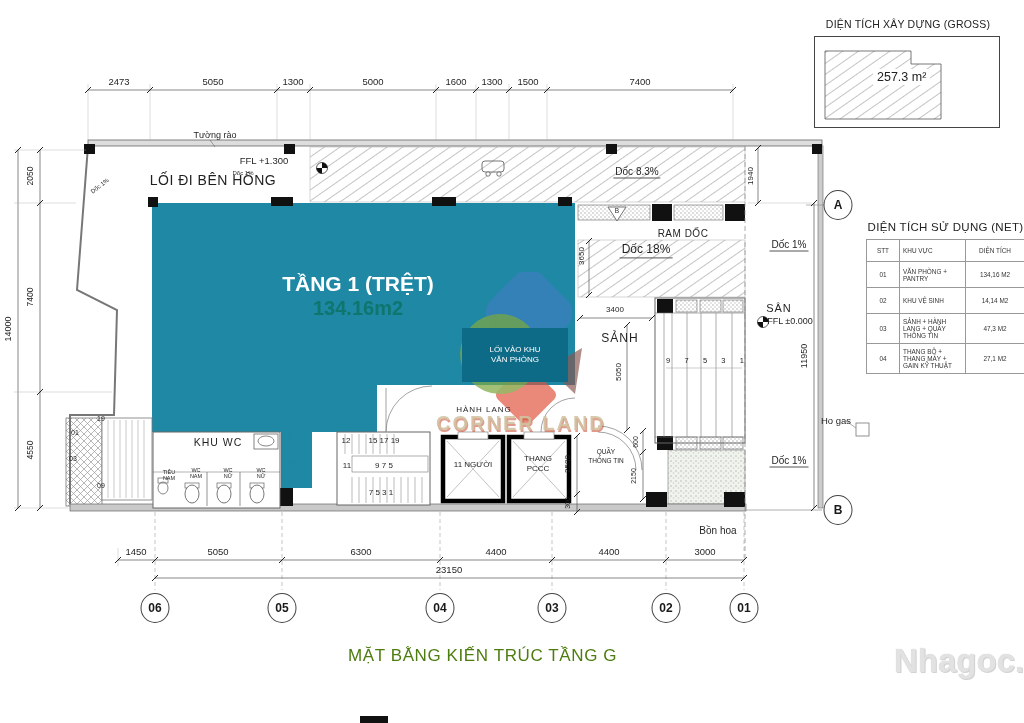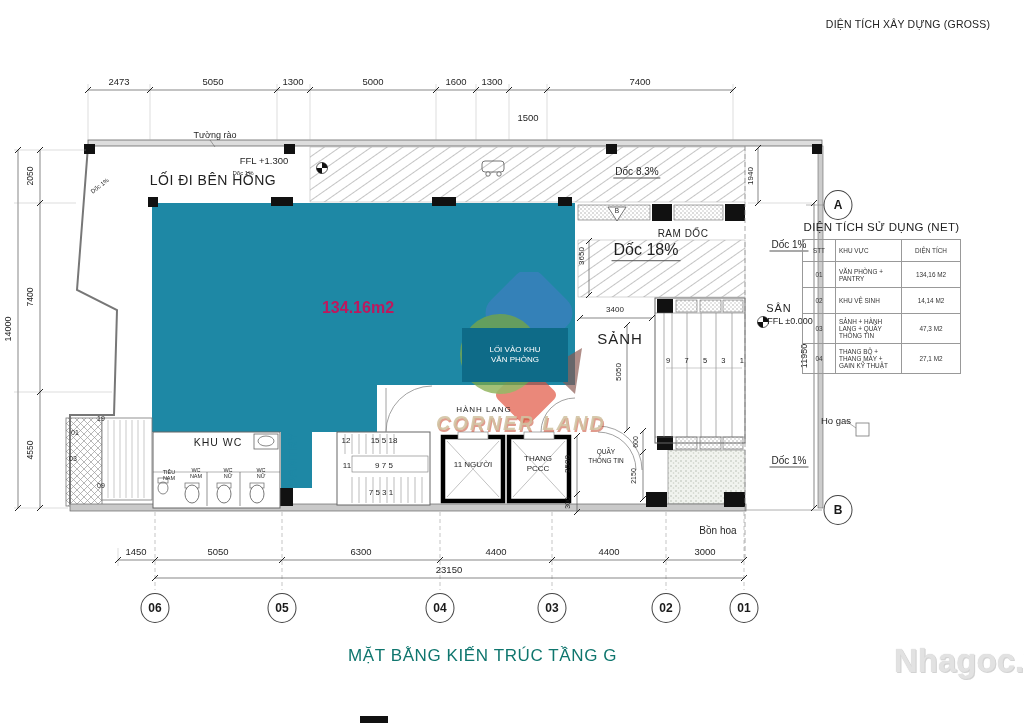--- a/index.html
+++ b/index.html
@@ -14,35 +14,35 @@
        font-family:"Liberation Sans", sans-serif;color:#1f1f1f;line-height:1.1;text-align:center;}
   .rot{transform:translate(-50%,-50%) rotate(-90deg);}
   .slope{border-bottom:1px solid #555;padding:0 2px 1px 2px;}
   .bubble{position:absolute;width:27px;height:28px;border:1.3px solid #444;border-radius:50%;
           background:#fff;display:flex;align-items:center;justify-content:center;
           font-size:12px;font-weight:bold;transform:translate(-50%,-50%);}
   .wrapLbl{white-space:normal;line-height:1.15;}
   #entry-box{position:absolute;left:462px;top:328px;width:106px;height:54px;
              background:var(--teal-dark);color:#fff;display:flex;flex-direction:column;
              justify-content:center;align-items:center;font-size:8px;line-height:1.3;text-align:center;}
-  #net-table{position:absolute;left:802px;top:221px;width:159px;}
+  #net-table{position:absolute;left:866px;top:221px;width:159px;}
   #net-table .ttl{font-size:11.5px;letter-spacing:.3px;text-align:center;margin-bottom:6px;color:#222;}
   #net-table table{border-collapse:collapse;width:100%;table-layout:fixed;}
   #net-table td{border:0.8px solid #999;font-size:6.4px;color:#333;padding:2px 3px;vertical-align:middle;}
   #net-table .c1{width:26px;text-align:center;}
   #net-table .c3{width:52px;text-align:center;}
   #gross{position:absolute;left:806px;top:18px;width:204px;}
   #gross .ttl{font-size:10.5px;text-align:center;margin-bottom:6px;color:#222;letter-spacing:.2px;}
   #gross .box{position:relative;width:184px;height:90px;border:1.2px solid #444;margin-left:8px;}
   #gross .area{position:absolute;left:58px;top:32px;background:#fff;padding:1px 4px;font-size:12.5px;color:#222;}
-  #footer-title{position:absolute;left:348px;top:646px;font-size:17px;letter-spacing:.6px;color:#0f766e;}
+  #footer-title{position:absolute;left:348px;top:646px;font-size:17px;letter-spacing:.6px;color:#4d7c0f;}
   #site-mark{position:absolute;left:894px;top:642px;font-size:33px;font-weight:bold;
              color:rgba(228,228,228,.9);text-shadow:0 0 1px #c6c6c6, 1px 1px 0 #d4d4d4;}
   #logo-text{position:absolute;left:436px;top:412px;font-size:20px;font-weight:bold;letter-spacing:2px;
-             color:rgba(208,193,160,.88);text-shadow:1px 2px 0 rgba(198,72,48,.55);font-style:italic;}
+             color:rgba(208,193,160,.88);text-shadow:1px 2px 0 rgba(198,72,48,.55);}
 </style>
 </head>
 <body>
 
 <div id="canvas">
 
   <svg width="1024" height="723">
     <defs>
       <pattern id="hatch" width="9" height="9" patternUnits="userSpaceOnUse" patternTransform="rotate(55)">
         <line x1="0" y1="0" x2="0" y2="9" stroke="#8a8a8a" stroke-width="1"></line>
@@ -232,35 +232,36 @@
 
   <svg width="150" height="155" style="left:448px;top:272px;opacity:.8">
     <rect x="45" y="5" width="72" height="72" rx="18" transform="rotate(45 81 41)" fill="#3F7EC1" opacity="0.85"></rect>
     <polygon points="100,96 134,76 127,122" fill="#8A5850" opacity="0.85"></polygon>
     <rect x="55" y="100" width="46" height="46" rx="6" transform="rotate(45 78 123)" fill="#E0503C" opacity="0.85"></rect>
     <circle cx="52" cy="82" r="40" fill="#7EA742" opacity="0.9"></circle>
     <path d="M14,96 Q52,44 96,72 Q56,64 22,104 Z" fill="#fdfdfd" opacity="0.95"></path>
   </svg>
   <div id="logo-text">CORNER LAND</div>
 
-  <div class="lbl" style="left:358px;top:308px;font-size:16px;font-weight:bold;color:#be185d;">134.16m2</div>
+  <div class="lbl" style="left:358px;top:284px;font-size:21px;font-weight:bold;color:#fff;">TẦNG 1 (TRỆT)</div>
+  <div class="lbl" style="left:358px;top:308px;font-size:20px;font-weight:bold;color:#0f766e;">134.16m2</div>
   <div id="entry-box">
     <div>LỐI VÀO KHU</div>
     <div>VĂN PHÒNG</div>
   </div>
 
   <div class="lbl" style="left:215px;top:136px;font-size:9px;">Tường rào</div>
   <div class="lbl" style="left:264px;top:161px;font-size:9.5px;">FFL +1.300</div>
   <div class="lbl" style="left:213px;top:181px;font-size:14px;letter-spacing:.5px;">LỐI ĐI BÊN HÔNG</div>
   <div class="lbl" style="left:243px;top:173px;font-size:6px;">Dốc 1%</div>
   <div class="lbl" style="left:100px;top:186px;font-size:6px;transform:translate(-50%,-50%) rotate(-38deg);">Dốc 1%</div>
   <div class="lbl slope" style="left:637px;top:172px;font-size:10px;">Dốc 8.3%</div>
   <div class="lbl" style="left:683px;top:233px;font-size:10px;letter-spacing:.5px;">RAM DỐC</div>
-  <div class="lbl slope" style="left:646px;top:251px;font-size:16px;">Dốc 18%</div>
-  <div class="lbl" style="left:620px;top:339px;font-size:15px;letter-spacing:1px;">SẢNH</div>
+  <div class="lbl slope" style="left:646px;top:251px;font-size:12px;">Dốc 18%</div>
+  <div class="lbl" style="left:620px;top:339px;font-size:12px;letter-spacing:1px;">SẢNH</div>
   <div class="lbl" style="left:779px;top:308px;font-size:11px;letter-spacing:1px;">SÂN</div>
   <div class="lbl" style="left:790px;top:322px;font-size:9px;">FFL ±0.000</div>
   <div class="lbl slope" style="left:789px;top:245px;font-size:10px;">Dốc 1%</div>
   <div class="lbl slope" style="left:789px;top:461px;font-size:10px;">Dốc 1%</div>
   <div class="lbl" style="left:836px;top:421px;font-size:9.5px;">Ho gas</div>
   <div class="lbl" style="left:718px;top:520px;font-size:10px;margin-top:10px;">Bồn hoa</div>
   <div class="lbl" style="left:484px;top:410px;font-size:8px;letter-spacing:1px;">HÀNH LANG</div>
   <div class="lbl" style="left:218px;top:443px;font-size:10.5px;letter-spacing:1px;">KHU WC</div>
   <div class="lbl rot" style="left:294px;top:459px;font-size:12.5px;font-weight:bold;color:var(--teal);letter-spacing:.5px;">PANTRY</div>
   <div class="lbl" style="left:473px;top:465px;font-size:8px;">11 NGƯỜI</div>
@@ -268,21 +269,21 @@
   <div class="lbl" style="left:538px;top:469px;font-size:8px;">PCCC</div>
   <div class="lbl" style="left:606px;top:452px;font-size:6.5px;">QUẦY</div>
   <div class="lbl" style="left:606px;top:461px;font-size:6.5px;">THÔNG TIN</div>
   <div class="lbl wrapLbl" style="left:169px;top:475px;font-size:5.5px;width:18px;">TIỂU NAM</div>
   <div class="lbl wrapLbl" style="left:196px;top:473px;font-size:5.5px;width:16px;">WC NAM</div>
   <div class="lbl wrapLbl" style="left:228px;top:473px;font-size:5.5px;width:14px;">WC NỮ</div>
   <div class="lbl wrapLbl" style="left:261px;top:473px;font-size:5.5px;width:14px;">WC NỮ</div>
   <div class="lbl" style="left:617px;top:211px;font-size:6.5px;">B</div>
 
   <div class="lbl" style="left:346px;top:441px;font-size:8px;">12</div>
-  <div class="lbl" style="left:384px;top:441px;font-size:8px;">15 5 18</div>
+  <div class="lbl" style="left:384px;top:441px;font-size:8px;">15 17 19</div>
   <div class="lbl" style="left:347px;top:466px;font-size:8px;">11</div>
   <div class="lbl" style="left:384px;top:466px;font-size:8px;">9 7 5</div>
   <div class="lbl" style="left:381px;top:493px;font-size:8px;">7 5 3 1</div>
 
   <div class="lbl" style="left:101px;top:419px;font-size:7px;">19</div>
   <div class="lbl" style="left:75px;top:433px;font-size:7px;">01</div>
   <div class="lbl" style="left:73px;top:459px;font-size:7px;">03</div>
   <div class="lbl" style="left:101px;top:486px;font-size:7px;">09</div>
   <div style="position:absolute;left:666px;top:356px;width:78px;display:flex;justify-content:space-between;font-size:7.5px;">
     <span>9</span>
@@ -291,21 +292,21 @@
     <span>3</span>
     <span>1</span>
   </div>
 
   <div class="lbl" style="left:119px;top:82px;font-size:9.5px;">2473</div>
   <div class="lbl" style="left:213px;top:82px;font-size:9.5px;">5050</div>
   <div class="lbl" style="left:293px;top:82px;font-size:9.5px;">1300</div>
   <div class="lbl" style="left:373px;top:82px;font-size:9.5px;">5000</div>
   <div class="lbl" style="left:456px;top:82px;font-size:9.5px;">1600</div>
   <div class="lbl" style="left:492px;top:82px;font-size:9.5px;">1300</div>
-  <div class="lbl" style="left:528px;top:82px;font-size:9.5px;margin-top:36px;">1500</div>
+  <div class="lbl" style="left:528px;top:82px;font-size:9.5px;">1500</div>
   <div class="lbl" style="left:640px;top:82px;font-size:9.5px;">7400</div>
 
   <div class="lbl" style="left:136px;top:552px;font-size:9.5px;">1450</div>
   <div class="lbl" style="left:218px;top:552px;font-size:9.5px;">5050</div>
   <div class="lbl" style="left:361px;top:552px;font-size:9.5px;">6300</div>
   <div class="lbl" style="left:496px;top:552px;font-size:9.5px;">4400</div>
   <div class="lbl" style="left:609px;top:552px;font-size:9.5px;">4400</div>
   <div class="lbl" style="left:705px;top:552px;font-size:9.5px;">3000</div>
   <div class="lbl" style="left:449px;top:570px;font-size:9.5px;text-align:center;">23150</div>
 
@@ -327,20 +328,26 @@
   <div class="bubble" style="left:282px;top:608px;">05</div>
   <div class="bubble" style="left:440px;top:608px;">04</div>
   <div class="bubble" style="left:552px;top:608px;">03</div>
   <div class="bubble" style="left:666px;top:608px;">02</div>
   <div class="bubble" style="left:744px;top:608px;">01</div>
   <div class="bubble" style="left:838px;top:205px;">A</div>
   <div class="bubble" style="left:838px;top:510px;">B</div>
 
   <div id="gross">
     <div class="ttl">DIỆN TÍCH XÂY DỰNG (GROSS)</div>
+    <div class="box">
+      <svg width="182" height="88">
+        <polygon points="10,14 96,14 96,27 126,27 126,82 10,82" fill="url(#hatch)" stroke="#555" stroke-width="0.8"></polygon>
+      </svg>
+      <div class="area">257.3 m²</div>
+    </div>
   </div>
 
   <div id="net-table">
     <div class="ttl">DIỆN TÍCH SỬ DỤNG (NET)</div>
     <table>
       <tbody>
           <tr style="height:22px;">
         <td class="c1">STT</td>
         <td>KHU VỰC</td>
         <td class="c3">DIỆN TÍCH</td>

